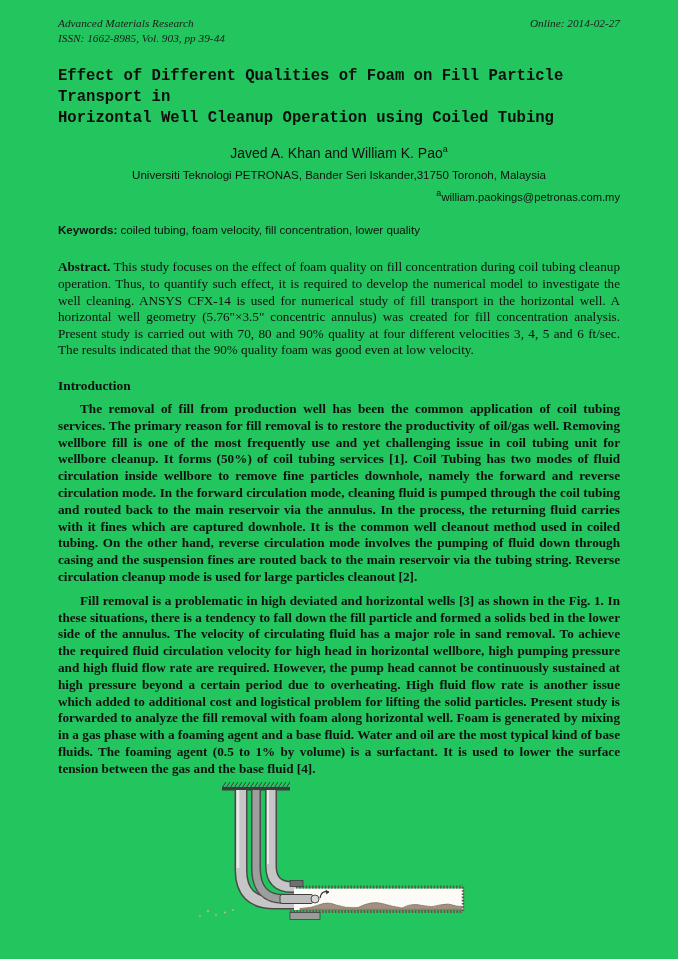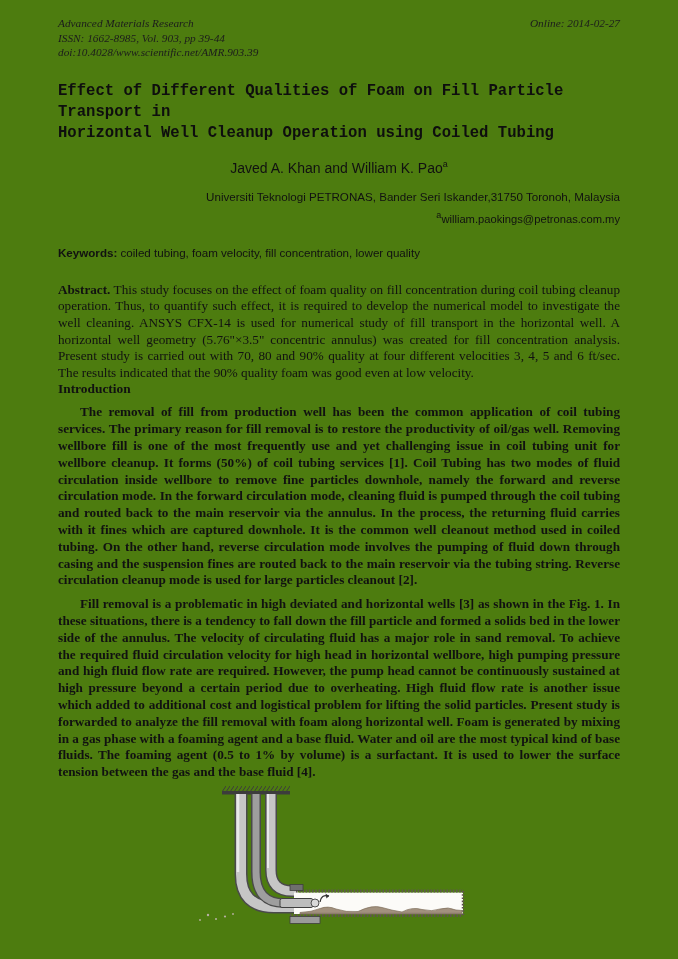--- a/index.html
+++ b/index.html
@@ -8,21 +8,21 @@
     width: 678px;
     height: 959px;
     overflow: hidden;
     font-family: "Liberation Serif", serif;
     color: #111111;
   }
   .page {
     width: 678px;
     height: 959px;
     padding: 16px 58px 16px 58px;
-    background: #4d7c0f;
+    background: #22c55e;
   }
   
   .jheader {
     display: flex;
     justify-content: space-between;
     align-items: flex-start;
     font-style: italic;
     font-size: 11.3px;
     line-height: 14.5px;
     color: #1c1c1c;
@@ -39,22 +39,22 @@
     color: #0e0e0e;
   }
   .authors {
     margin-top: 15px;
     text-align: center;
     font-family: "Liberation Sans", sans-serif;
     font-size: 14px;
   }
   .authors sup, .email sup { font-size: 9px; }
   .affiliation {
-    margin-top: 15px;
-    text-align: right;
+    margin-top: 7px;
+    text-align: center;
     font-family: "Liberation Sans", sans-serif;
     font-size: 11.6px;
   }
   .email {
     margin-top: 7px;
     text-align: right;
     font-family: "Liberation Sans", sans-serif;
     font-size: 11.2px;
   }
   .keywords {
@@ -65,20 +65,21 @@
   .keywords .kw-label { font-weight: bold; text-align: center; }
   
   .abstract {
     margin-top: 23px;
     font-size: 13.2px;
     line-height: 16.6px;
     text-align: justify;
   }
   .bold-lead { font-weight: bold; }
   .section-heading {
+    margin-top: 19px;
     font-size: 13.4px;
     font-weight: bold;
   }
   p.body-para {
     margin-top: 7px;
     font-size: 13.2px;
     line-height: 16.8px;
     text-align: justify;
     text-indent: 22px;
     font-weight: bold;
@@ -99,21 +100,20 @@
 </style>
 </head>
 <body>
 
 <div class="page">
 
   <div class="jheader">
     <div class="jheader-left">
       <div>Advanced Materials Research</div>
       <div>ISSN: 1662-8985, Vol. 903, pp 39-44</div>
-      <div>doi:10.4028/www.scientific.net/AMR.903.39</div>
     </div>
     <div class="jheader-right">Online: 2014-02-27</div>
   </div>
 
   <h1 class="title">Effect of Different Qualities of Foam on Fill Particle Transport in
 Horizontal Well Cleanup Operation using Coiled Tubing</h1>
 
   <div class="authors"><span>Javed A. Khan and William K. Pao</span><sup>a</sup></div>
 
   <div class="affiliation">Universiti Teknologi PETRONAS, Bander Seri Iskander,31750 Toronoh, Malaysia</div>

